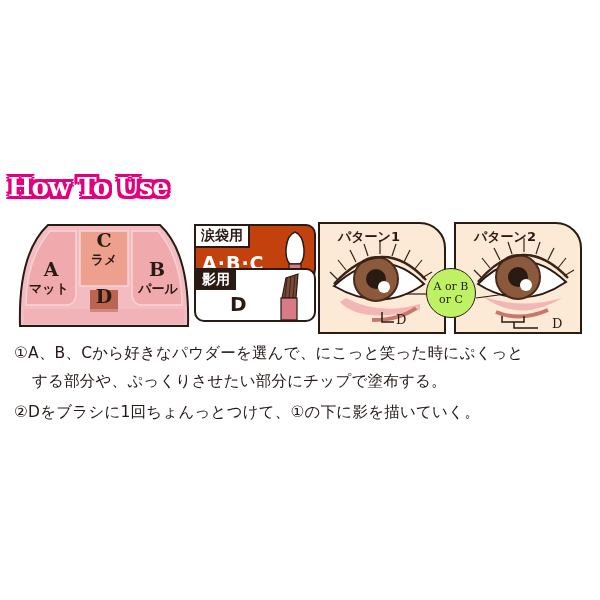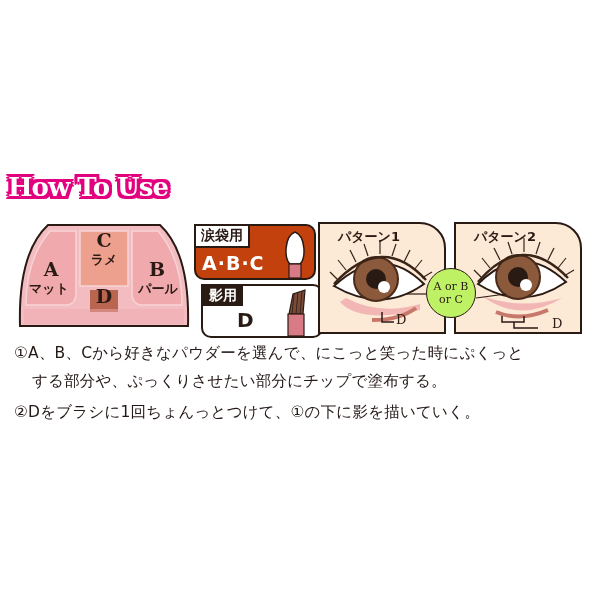--- a/index.html
+++ b/index.html
@@ -68,21 +68,21 @@
 
 <div class="tool-box" style="left:194px; top:224px; width:118px; height:52px; background:#c2410c;">
   <div class="tool-tag" style="left:0; top:0; padding:1px 5px; background:#ffffff; color:#2a1a14; border-right:2px solid #2a1a14; border-bottom:2px solid #2a1a14;">涙袋用</div>
   <div class="tool-val" style="left:6px; top:26px; color:#ffffff;">A·B·C</div>
   <svg style="position:absolute; left:86px; top:4px;" width="26" height="48" viewBox="0 0 26 48">
     <path d="M13 2 C24 6 24 30 18 34 H8 C2 30 2 6 13 2 Z" fill="#ffffff" stroke="#2a1a14" stroke-width="1.5"></path>
     <rect x="7" y="34" width="12" height="14" fill="#d97b86" stroke="#2a1a14" stroke-width="1.2"></rect>
   </svg>
 </div>
 
-<div class="tool-box" style="left:194px; top:284px; width:118px; height:50px; background:#ffffff;margin-left:7px;">
+<div class="tool-box" style="left:194px; top:268px; width:118px; height:50px; background:#ffffff;">
   <div class="tool-tag" style="left:0; top:0; padding:1px 6px; background:#2a1a14; color:#ffffff;">影用</div>
   <div class="tool-val" style="left:34px; top:22px; color:#2a1a14; font-size:20px;">D</div>
   <svg style="position:absolute; left:80px; top:2px;" width="26" height="48" viewBox="0 0 26 48">
     <path d="M6 26 L10 6 L22 2 L20 26 Z" fill="#7a4a38" stroke="#2a1a14" stroke-width="1.2"></path>
     <line x1="11" y1="6" x2="9" y2="26" stroke="#2a1a14" stroke-width="0.8"></line>
     <line x1="15" y1="4" x2="13" y2="26" stroke="#2a1a14" stroke-width="0.8"></line>
     <line x1="19" y1="3" x2="17" y2="26" stroke="#2a1a14" stroke-width="0.8"></line>
     <rect x="5" y="26" width="16" height="22" fill="#d97b86" stroke="#2a1a14" stroke-width="1.2"></rect>
   </svg>
 </div>

